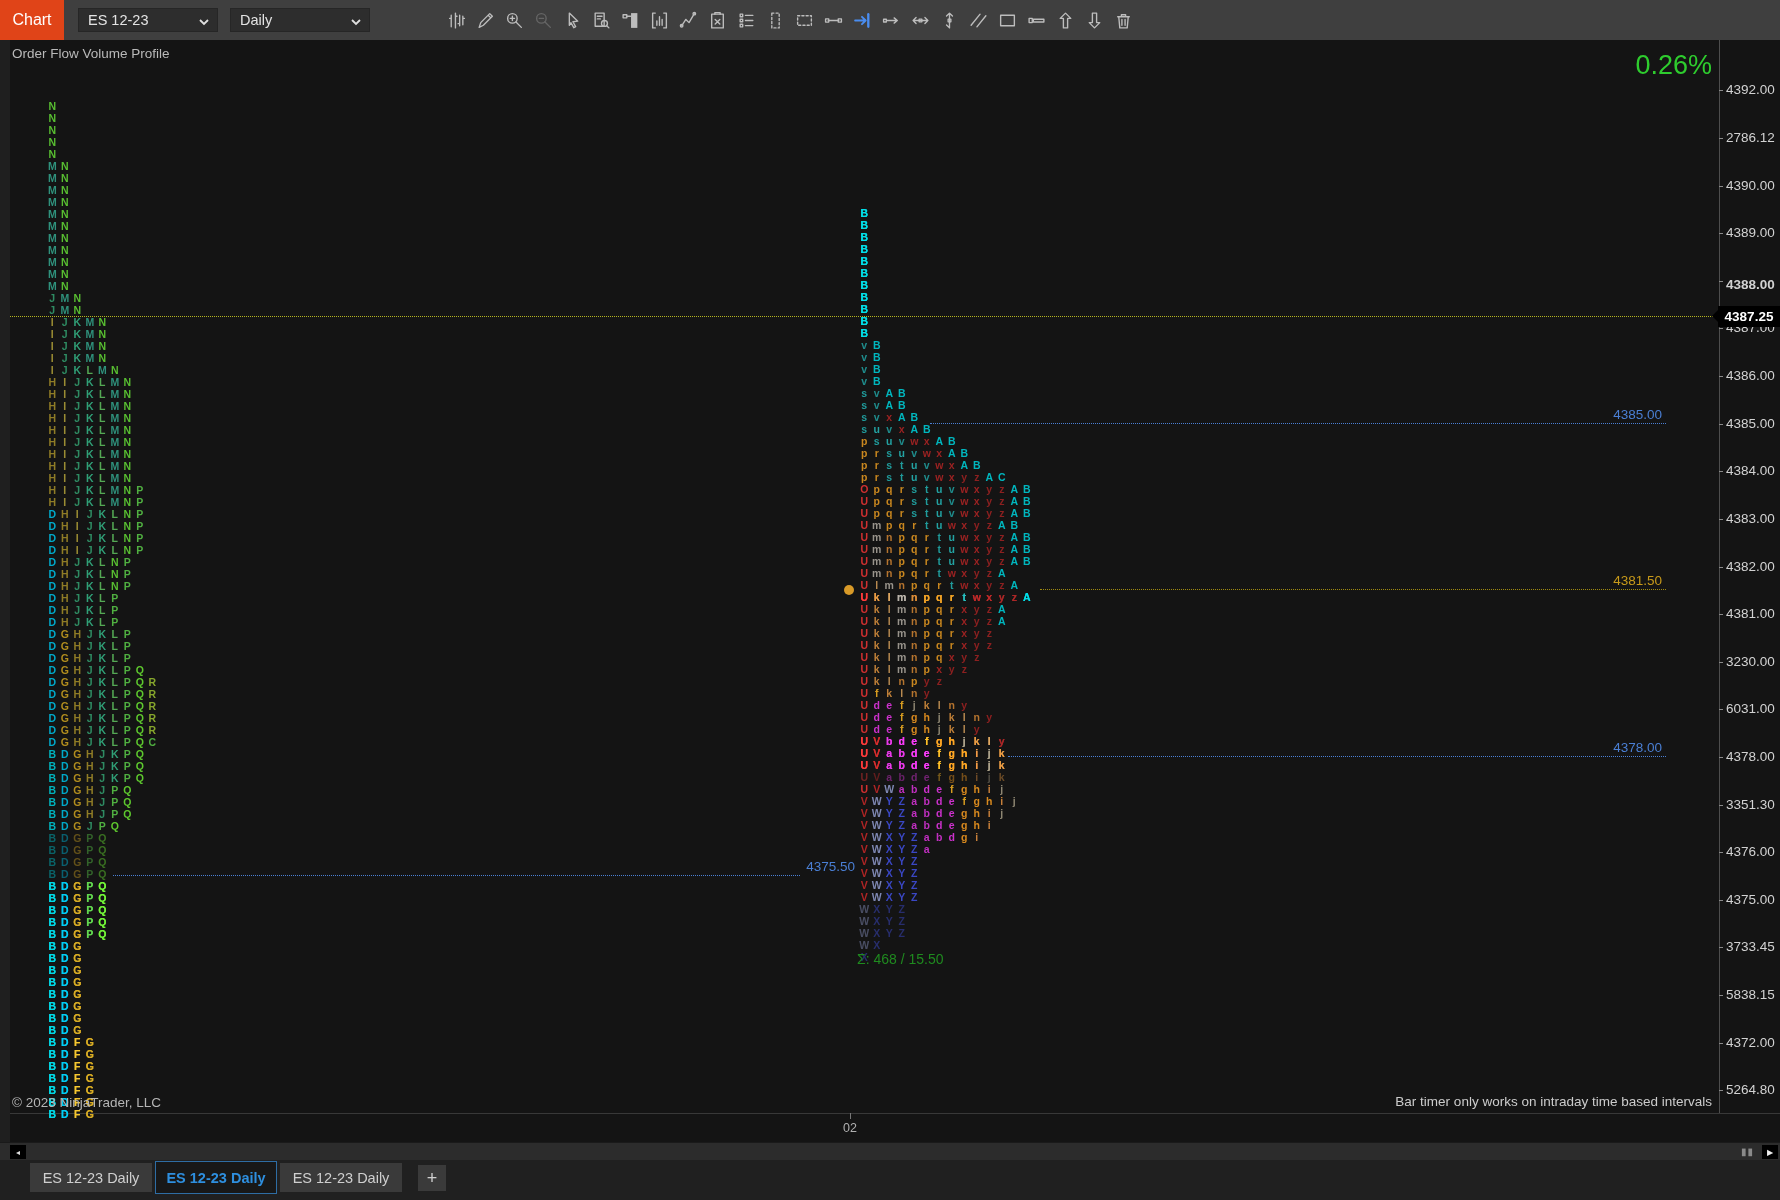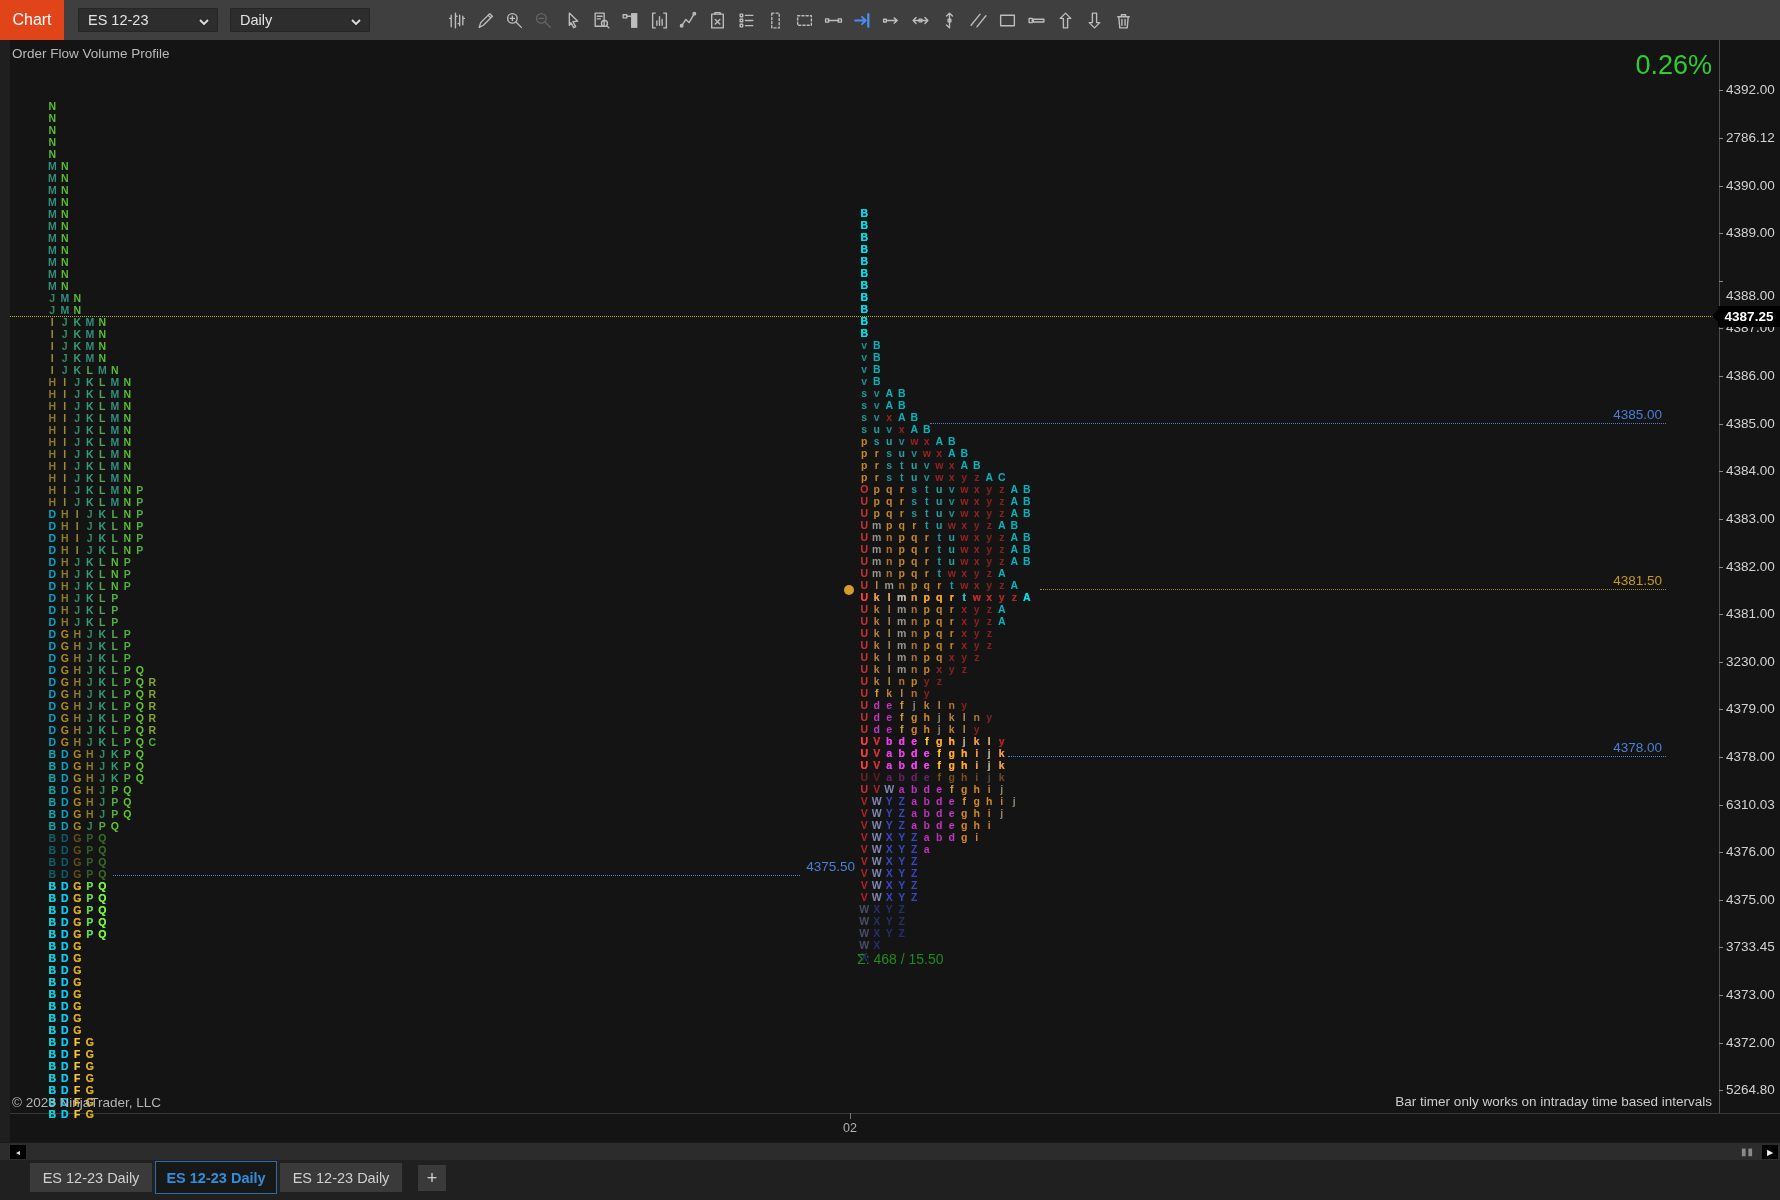--- a/index.html
+++ b/index.html
@@ -236,51 +236,51 @@
   <div id="dynamic-layer">
       <div class="price-tick" style="top: 90.305px;"></div>
       <div class="price-label" style="top: 82.305px;">4392.00</div>
       <div class="price-tick" style="top: 137.925px;"></div>
       <div class="price-label" style="top: 129.925px;">2786.12</div>
       <div class="price-tick" style="top: 185.545px;"></div>
       <div class="price-label" style="top: 177.545px;">4390.00</div>
       <div class="price-tick" style="top: 233.165px;"></div>
       <div class="price-label" style="top: 225.165px;">4389.00</div>
       <div class="price-tick" style="top: 280.785px;"></div>
-      <div class="price-label" style="top: 288px;">4388.00</div>
+      <div class="price-label" style="top: 277px; font-weight: bold;">4388.00</div>
       <div class="price-tick" style="top: 328.405px;"></div>
       <div class="price-label" style="top: 320.405px;">4387.00</div>
       <div class="price-tick" style="top: 376.025px;"></div>
       <div class="price-label" style="top: 368.025px;">4386.00</div>
       <div class="price-tick" style="top: 423.645px;"></div>
       <div class="price-label" style="top: 415.645px;">4385.00</div>
       <div class="price-tick" style="top: 471.265px;"></div>
       <div class="price-label" style="top: 463.265px;">4384.00</div>
       <div class="price-tick" style="top: 518.885px;"></div>
       <div class="price-label" style="top: 510.885px;">4383.00</div>
       <div class="price-tick" style="top: 566.505px;"></div>
       <div class="price-label" style="top: 558.505px;">4382.00</div>
       <div class="price-tick" style="top: 614.125px;"></div>
       <div class="price-label" style="top: 606.125px;">4381.00</div>
       <div class="price-tick" style="top: 661.745px;"></div>
       <div class="price-label" style="top: 653.745px;">3230.00</div>
       <div class="price-tick" style="top: 709.365px;"></div>
-      <div class="price-label" style="top: 701.365px;">4379.00</div>
+      <div class="price-label" style="top: 701.365px;">6031.00</div>
       <div class="price-tick" style="top: 756.985px;"></div>
       <div class="price-label" style="top: 748.985px;">4378.00</div>
       <div class="price-tick" style="top: 804.605px;"></div>
-      <div class="price-label" style="top: 796.605px;">6310.03</div>
+      <div class="price-label" style="top: 796.605px;">3351.30</div>
       <div class="price-tick" style="top: 852.225px;"></div>
       <div class="price-label" style="top: 844.225px;">4376.00</div>
       <div class="price-tick" style="top: 899.845px;"></div>
       <div class="price-label" style="top: 891.845px;">4375.00</div>
       <div class="price-tick" style="top: 947.465px;"></div>
       <div class="price-label" style="top: 939.465px;">3733.45</div>
       <div class="price-tick" style="top: 995.085px;"></div>
-      <div class="price-label" style="top: 987.085px;">4373.00</div>
+      <div class="price-label" style="top: 987.085px;">5838.15</div>
       <div class="price-tick" style="top: 1042.7px;"></div>
       <div class="price-label" style="top: 1034.7px;">4372.00</div>
       <div class="price-tick" style="top: 1090.32px;"></div>
       <div class="price-label" style="top: 1082.32px;">5264.80</div>
       <div class="cur-line" style="top: 316px;"></div>
       <div class="cur-tag" style="top: 306px;">4387.25</div>
       <div class="level-line" style="left: 930px; width: 736px; top: 422.645px; border-top-color: rgb(74, 127, 212);"></div>
       <div class="level-label" style="left: 1592px; top: 406.645px; color: rgb(74, 127, 212);">4385.00</div>
       <div class="level-line" style="left: 1040px; width: 626px; top: 589.315px; border-top-color: rgb(160, 138, 16);"></div>
       <div class="level-label" style="left: 1592px; top: 573.315px; color: rgb(200, 154, 26);">4381.50</div>

